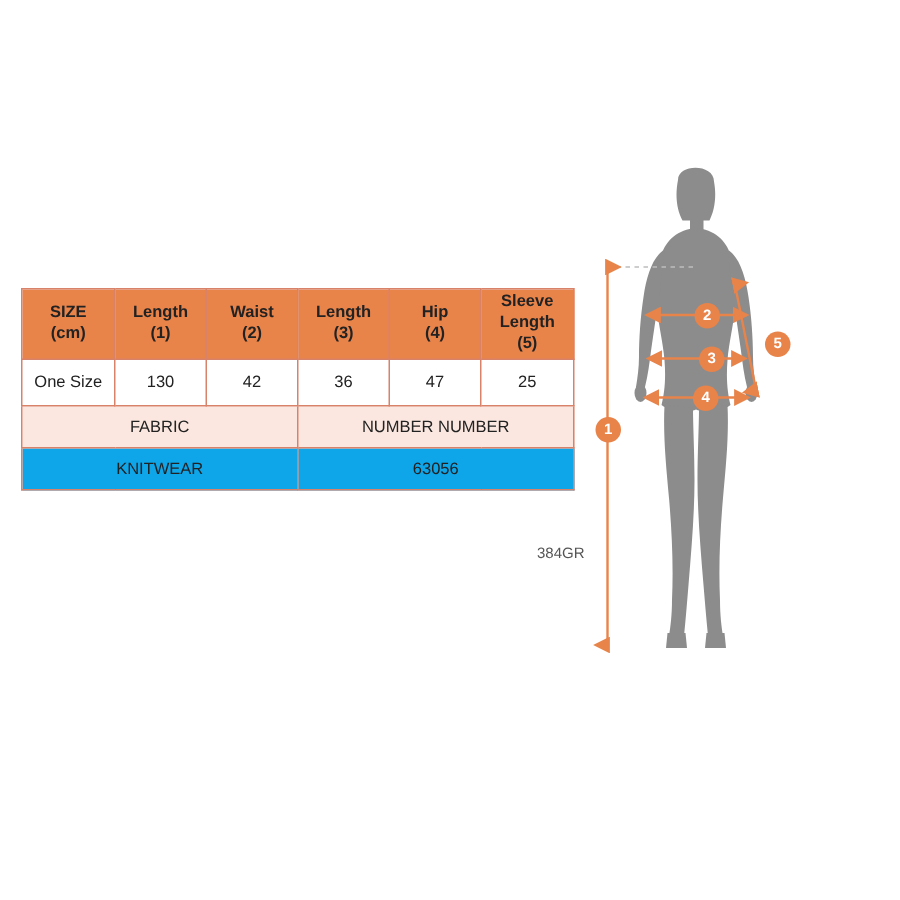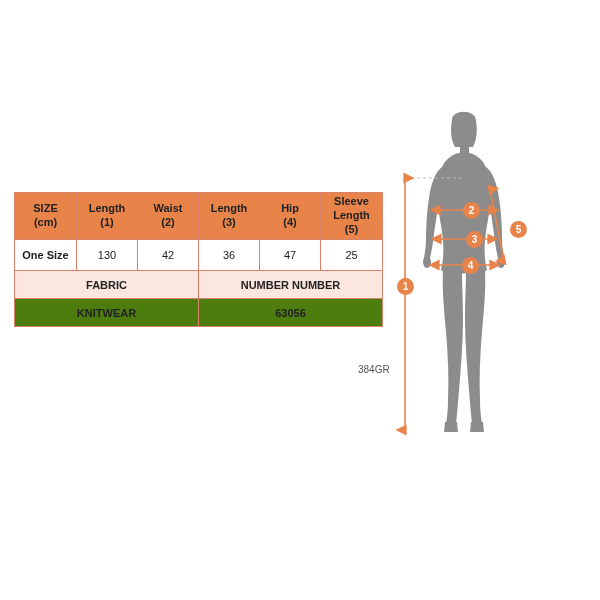--- a/index.html
+++ b/index.html
@@ -39,32 +39,32 @@
     height: 46px;
     line-height: 1.25;
     font-size: 11px;
   }
   .val-row td {
     background: #ffffff;
     height: 30px;
     font-weight: normal;
   }
   .val-row td.first {
-    font-weight: bold;
+    font-weight: normal;
   }
   .sub-hdr-row td {
     background: #fbe7df;
     height: 27px;
-    font-weight: bold;
+    font-weight: normal;
     font-size: 11px;
   }
   .sub-val-row td {
-    background: #4d7c0f;
+    background: #0ea5e9;
     height: 27px;
-    font-weight: bold;
+    font-weight: normal;
     font-size: 11px;
   }
 
   .code-label {
     position: absolute;
     left: 358px;
     top: 364px;
     font-size: 10px;
     color: #555555;
   }

